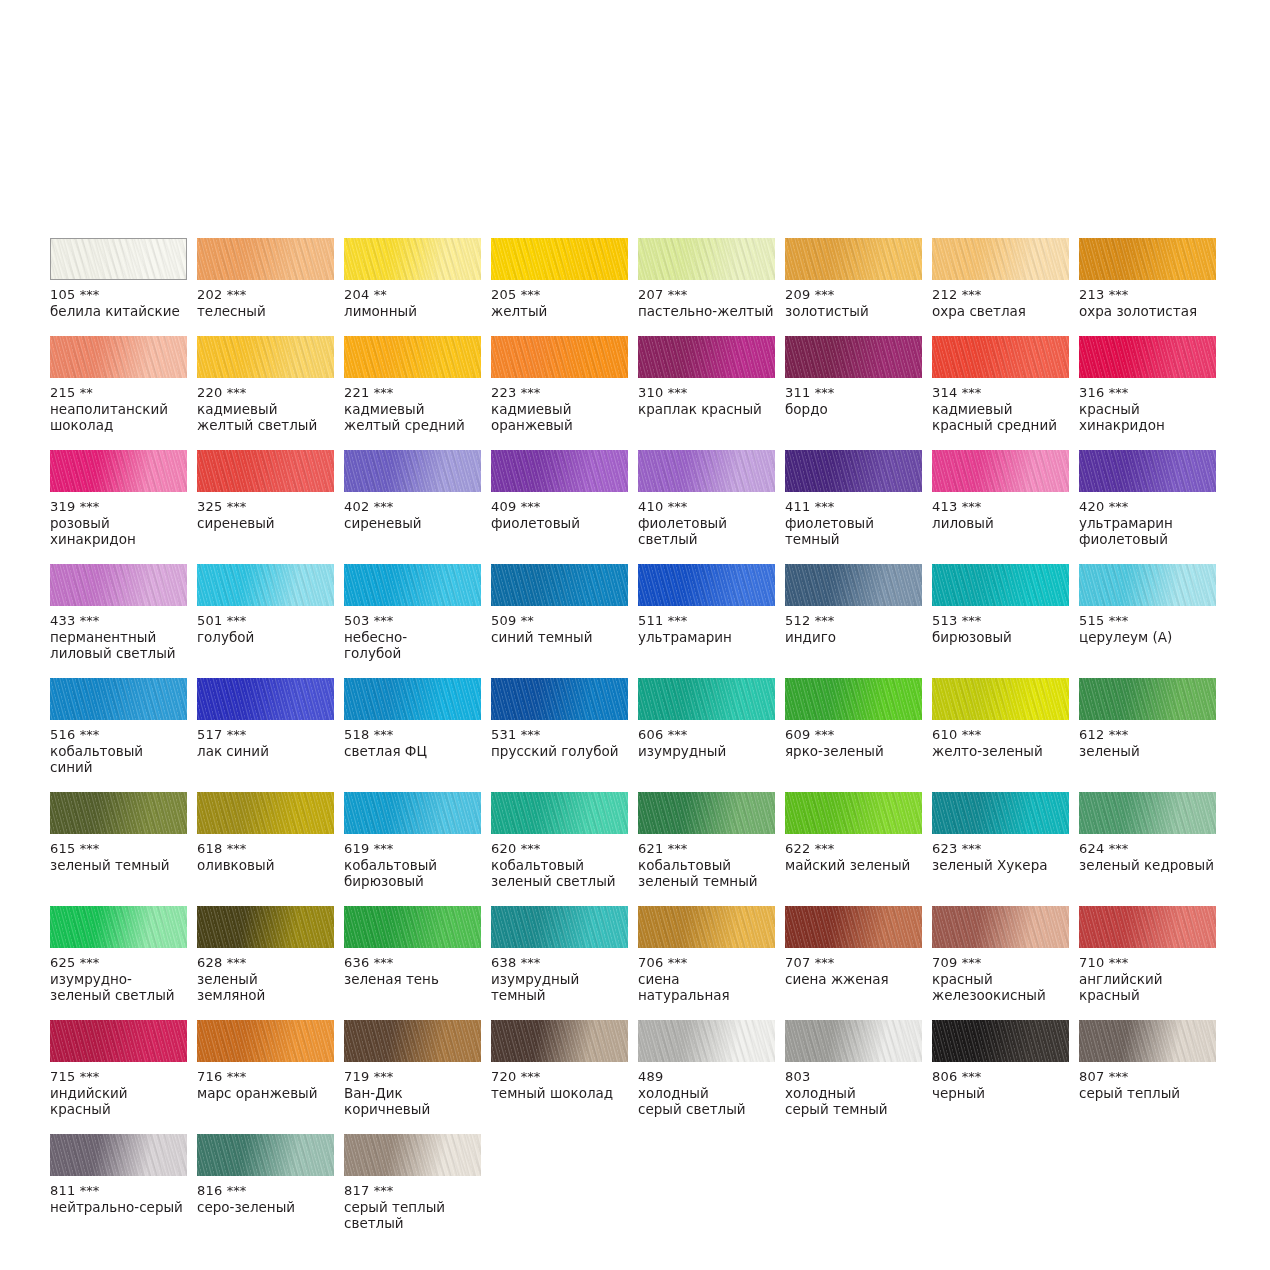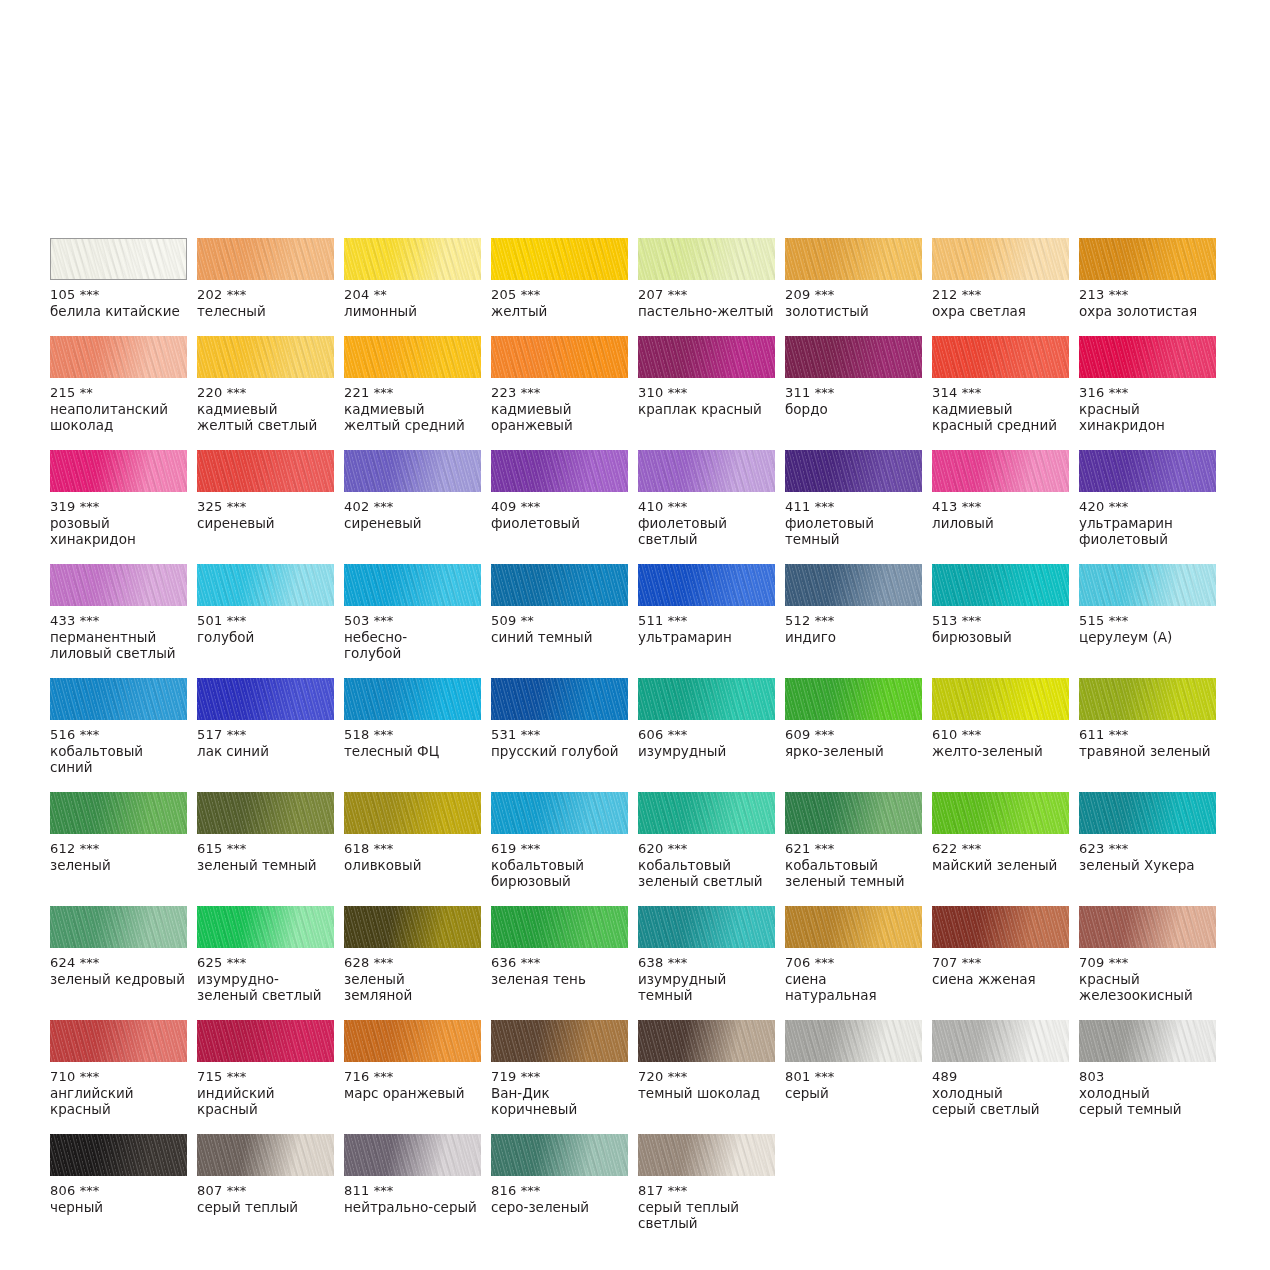--- a/index.html
+++ b/index.html
@@ -393,21 +393,21 @@
           <div class="code">517 <span class="stars">***</span></div>
           <div class="cname">лак синий</div>
         </div>
       </div>
       <div class="cell">
         <div class="swatch" style="background: linear-gradient(100deg, rgb(14, 138, 198) 0%, rgb(14, 138, 198) 34%, rgb(21, 179, 226) 72%, rgb(21, 179, 226) 100%);">
           <span class="tex"></span>
         </div>
         <div class="meta">
           <div class="code">518 <span class="stars">***</span></div>
-          <div class="cname">телесный ФЦ</div>
+          <div class="cname">светлая ФЦ</div>
         </div>
       </div>
       <div class="cell">
         <div class="swatch" style="background: linear-gradient(100deg, rgb(12, 82, 163) 0%, rgb(12, 82, 163) 34%, rgb(13, 124, 196) 72%, rgb(13, 124, 196) 100%);">
           <span class="tex"></span>
         </div>
         <div class="meta">
           <div class="code">531 <span class="stars">***</span></div>
           <div class="cname">прусский голубой</div>
         </div>
@@ -430,29 +430,20 @@
           <div class="cname">ярко-зеленый</div>
         </div>
       </div>
       <div class="cell">
         <div class="swatch" style="background: linear-gradient(100deg, rgb(195, 205, 12) 0%, rgb(195, 205, 12) 34%, rgb(226, 230, 8) 72%, rgb(226, 230, 8) 100%);">
           <span class="tex"></span>
         </div>
         <div class="meta">
           <div class="code">610 <span class="stars">***</span></div>
           <div class="cname">желто-зеленый</div>
-        </div>
-      </div>
-      <div class="cell">
-        <div class="swatch" style="background: linear-gradient(100deg, rgb(150, 173, 25) 0%, rgb(150, 173, 25) 34%, rgb(194, 210, 21) 72%, rgb(194, 210, 21) 100%);">
-          <span class="tex"></span>
-        </div>
-        <div class="meta">
-          <div class="code">611 <span class="stars">***</span></div>
-          <div class="cname">травяной зеленый</div>
         </div>
       </div>
       <div class="cell">
         <div class="swatch" style="background: linear-gradient(100deg, rgb(58, 143, 74) 0%, rgb(58, 143, 74) 34%, rgb(104, 180, 88) 72%, rgb(104, 180, 88) 100%);">
           <span class="tex"></span>
         </div>
         <div class="meta">
           <div class="code">612 <span class="stars">***</span></div>
           <div class="cname">зеленый</div>
         </div>
@@ -638,29 +629,20 @@
 коричневый</div>
         </div>
       </div>
       <div class="cell">
         <div class="swatch" style="background: linear-gradient(100deg, rgb(78, 59, 51) 0%, rgb(78, 59, 51) 34%, rgb(187, 169, 149) 72%, rgb(187, 169, 149) 100%);">
           <span class="tex"></span>
         </div>
         <div class="meta">
           <div class="code">720 <span class="stars">***</span></div>
           <div class="cname">темный шоколад</div>
-        </div>
-      </div>
-      <div class="cell">
-        <div class="swatch" style="background: linear-gradient(100deg, rgb(166, 166, 162) 0%, rgb(166, 166, 162) 34%, rgb(235, 235, 230) 72%, rgb(235, 235, 230) 100%);">
-          <span class="tex"></span>
-        </div>
-        <div class="meta">
-          <div class="code">801 <span class="stars">***</span></div>
-          <div class="cname">серый</div>
         </div>
       </div>
       <div class="cell">
         <div class="swatch" style="background: linear-gradient(100deg, rgb(179, 179, 176) 0%, rgb(179, 179, 176) 34%, rgb(241, 241, 238) 72%, rgb(241, 241, 238) 100%);">
           <span class="tex"></span>
         </div>
         <div class="meta">
           <div class="code">489</div>
           <div class="cname">холодный
 серый светлый</div>

